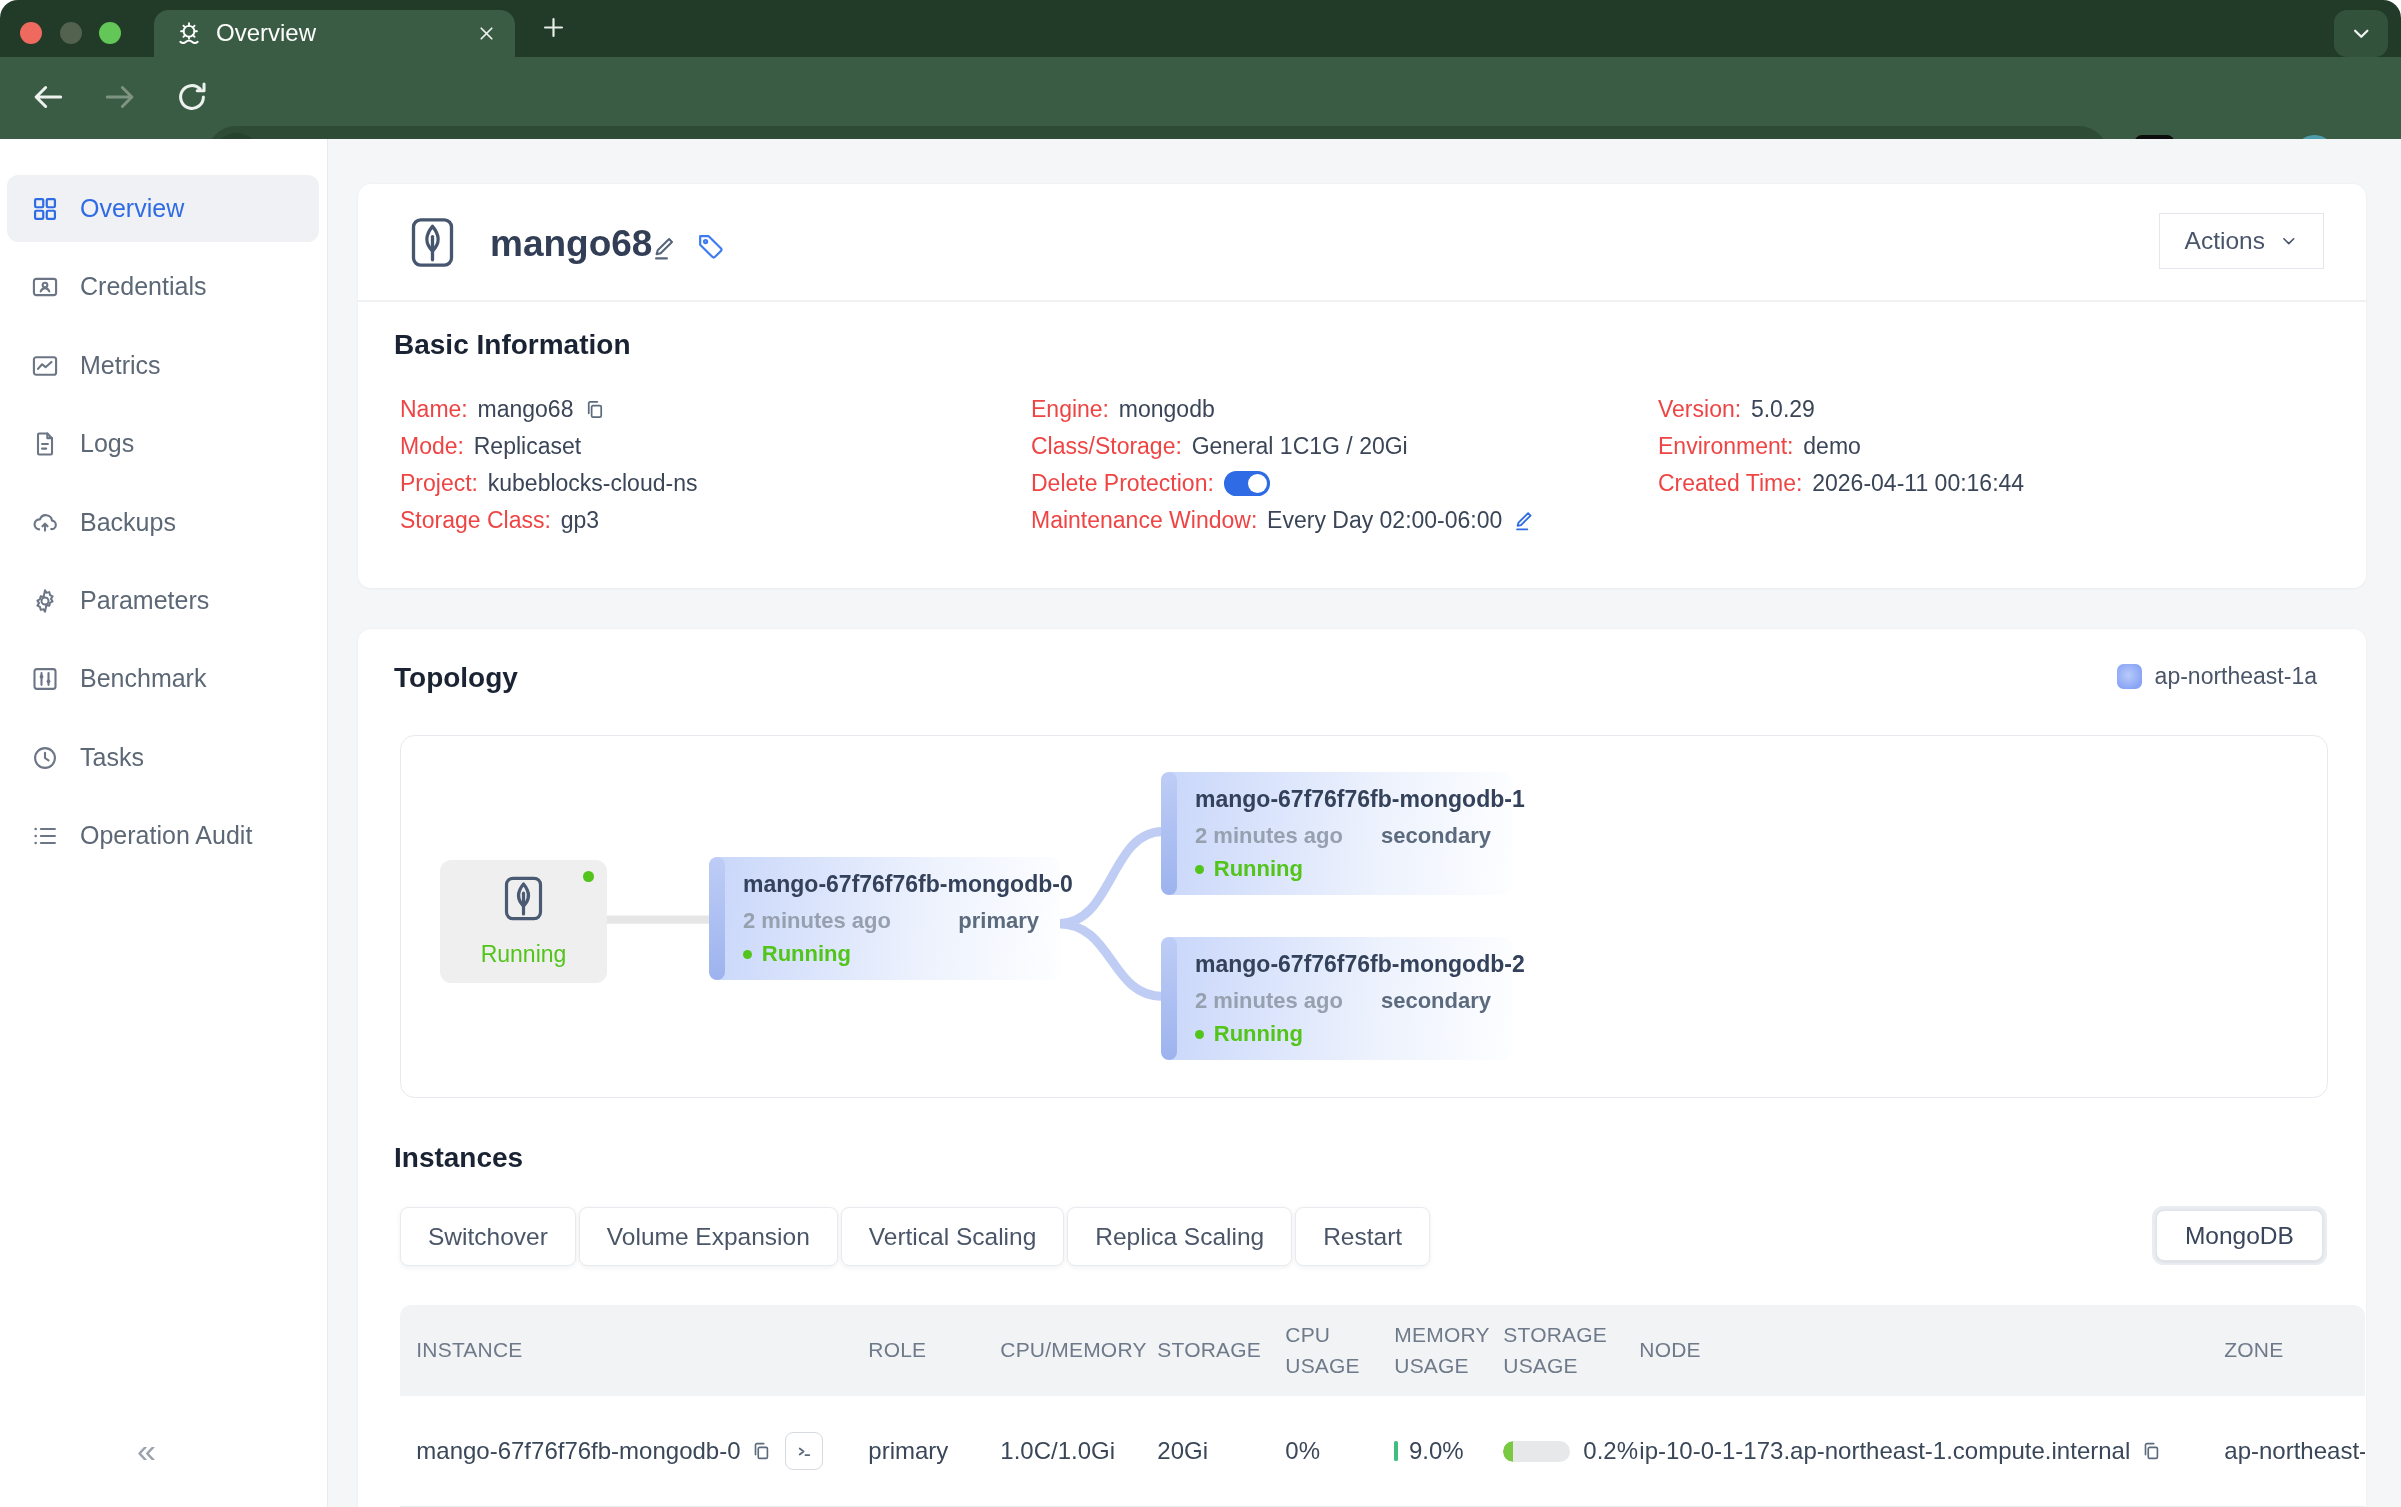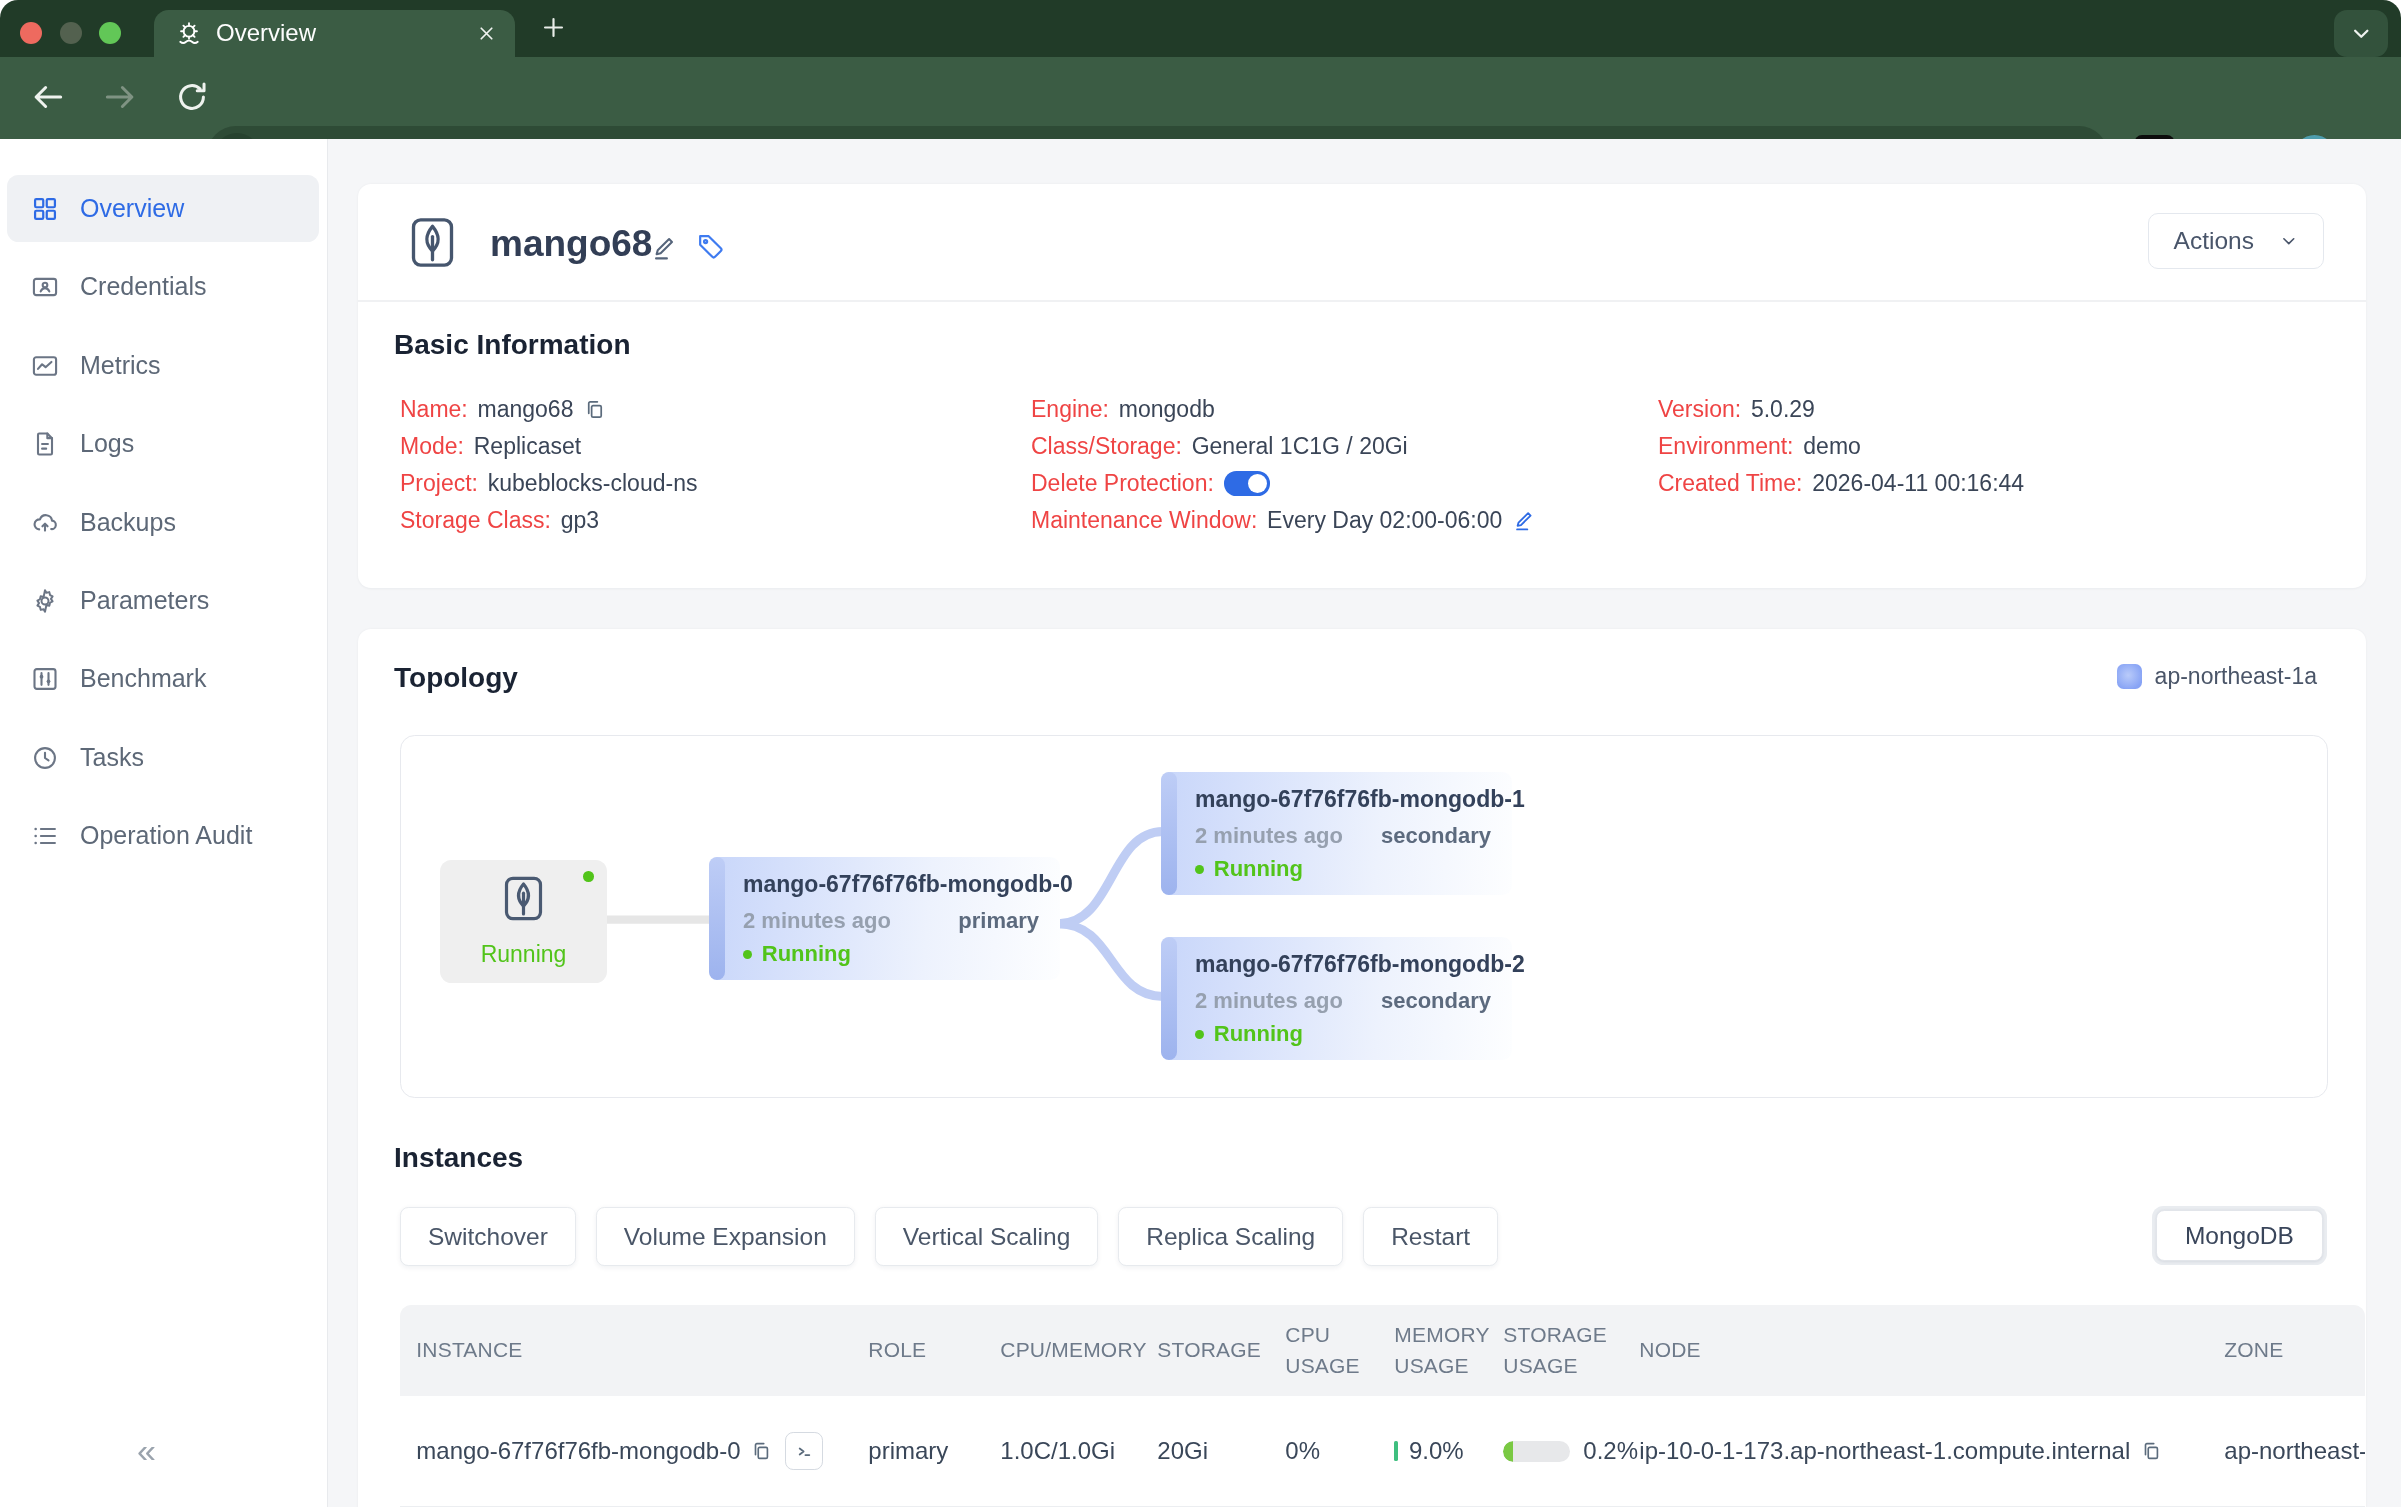--- a/index.html
+++ b/index.html
@@ -67,22 +67,22 @@
     box-shadow:0 0.8px 2.5px rgba(20,30,60,.05); }
   #card-overview { top:45px; height:404px; }
   #card-topology { top:490px; height:923px; }
 
   
   #engine-logo { position:absolute; left:46px; top:30px; width:57px; height:57px; color:#46566e; }
   #cluster-title { position:absolute; left:132px; top:39px; font-size:37px; font-weight:bold; color:#323e55; }
   #edit-name { position:absolute; left:292px; top:49px; color:#56657b; }
   #tags-btn  { position:absolute; left:337px; top:47px; color:#3f7bf0; }
   #actions-btn { position:absolute; right:42px; top:29px; height:56px; padding:0 24.5px;
-    border:1.6px solid #e4e8ee; border-radius:10px; background:#fff; display:flex; align-items:center;
-    gap:25px; font-size:24.5px; color:#49556a; cursor:pointer; }
+    border:1.6px solid #e4e8ee; border-radius:0; background:#fff; display:flex; align-items:center;
+    gap:14px; font-size:24.5px; color:#49556a; cursor:pointer; }
   #header-divider { position:absolute; left:0; top:116px; width:100%; height:1.6px; background:#f0f1f3; }
 
   .section-title { font-size:28px; font-weight:bold; color:#1a2333; }
   #basic-title { position:absolute; left:36px; top:145px; }
 
   .bi-col { position:absolute; top:214px; display:flex; flex-direction:column; gap:14px; }
   #bi-col1 { left:42px; }  #bi-col2 { left:673px; }  #bi-col3 { left:1300px; }
   .bi-row { display:flex; align-items:center; height:23px; font-size:23px; }
   .bi-label { color:#ef4444; margin-right:9.8px; white-space:nowrap; }
   .bi-value { color:#3a4557; white-space:nowrap; }
@@ -117,21 +117,21 @@
   #pod-2 { left:760px; top:201px; }
   .pod-name { position:absolute; left:34px; top:14px; font-size:23px; color:#33415a; white-space:nowrap; }
   .pod-age  { position:absolute; left:34px; top:51px; font-size:22px; color:#96a0af; }
   .pod-role { position:absolute; right:21px; top:51px; font-size:22px; color:#5c6a7e; }
   .pod-status { position:absolute; left:34px; top:84px; font-size:22px; color:#52c41a;
     display:flex; align-items:center; gap:9.8px; }
   .status-dot { width:9px; height:9px; border-radius:50%; background:#52c41a; }
 
   
   #inst-title { position:absolute; left:36px; top:513px; }
-  #inst-actions { position:absolute; left:42px; top:578px; display:flex; gap:20px; }
+  #inst-actions { position:absolute; left:42px; top:578px; display:flex; gap:3px; }
   .act-btn { height:59px; padding:0 27px; background:#fff; border:1.6px solid #e7eaee; border-radius:8.2px;
     box-shadow:0 1.6px 4.9px rgba(15,30,60,.06); font-size:24.5px; color:#4a5668; display:flex;
     align-items:center; cursor:pointer; white-space:nowrap; }
   #engine-filter { position:absolute; right:39px; top:577px; background:#e9ecf0; border-radius:11.4px;
     padding:4.1px; }
   #engine-filter .inner { background:#fff; border:0.8px solid #e2e5ea; border-radius:8.2px;
     box-shadow:0 0.8px 2.5px rgba(15,30,60,.08); padding:0 28px; height:51px; display:flex;
     align-items:center; font-size:24.5px; color:#39455a; cursor:pointer; }
 
   #inst-table { position:absolute; left:42px; top:676px; width:1965px; }

